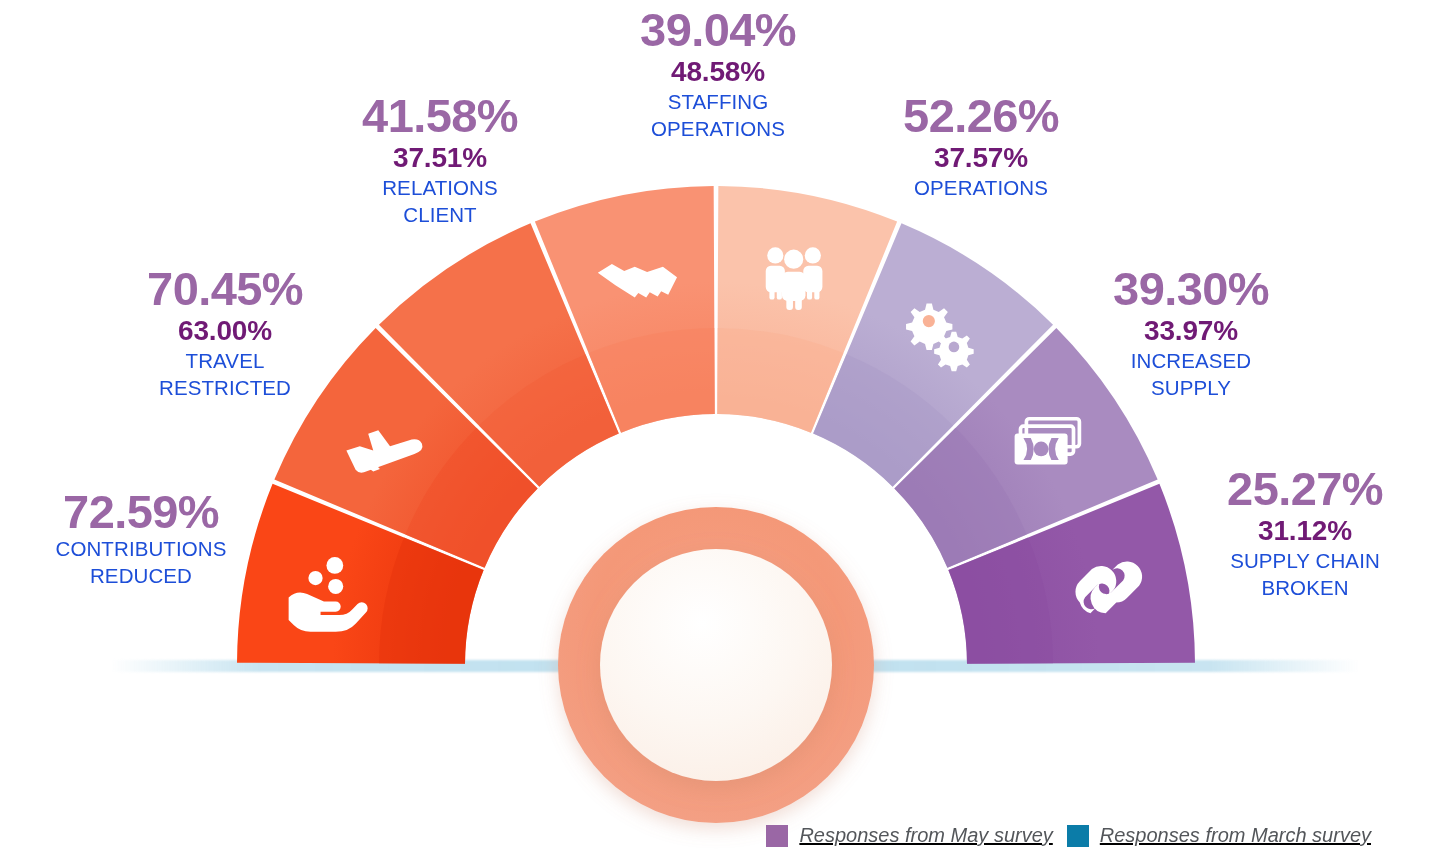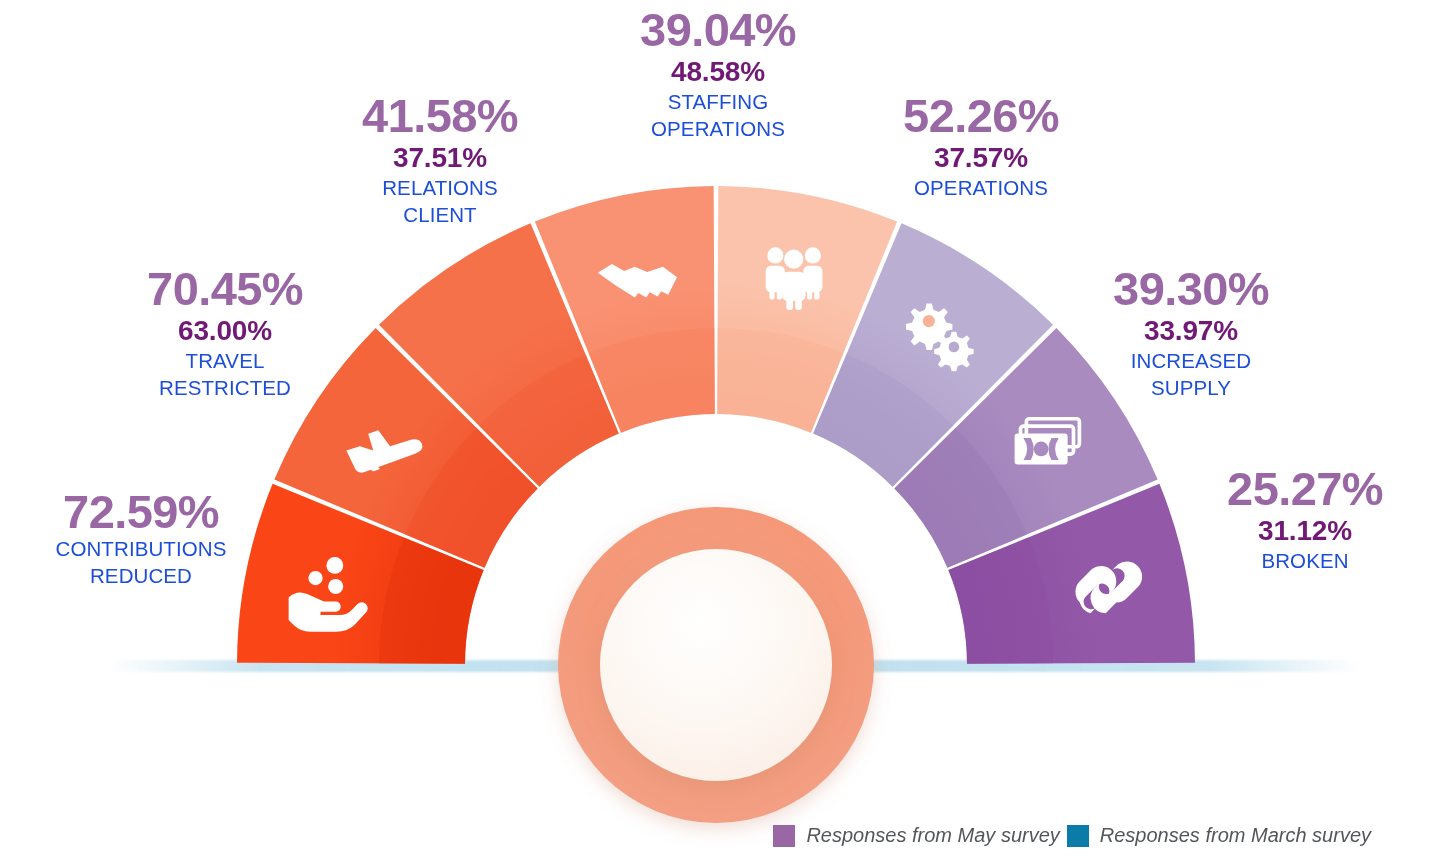--- a/index.html
+++ b/index.html
@@ -57,22 +57,23 @@
   }
   .lbl .cap {
     font-size: 20.5px; font-weight: 400; line-height: 1.30;
     color: #1d4ed8; letter-spacing: 0.1px;
   }
 
   
   #legend {
     position: absolute;
     right: 60px; top: 824px;
-    display: flex; align-items: center; gap: 7px;
+    display: flex; align-items: center; gap: 14px;
     z-index: 7;
+    text-decoration: underline;
   }
   .leg-item { display: flex; align-items: center; gap: 11px; }
   .leg-sw { width: 22px; height: 22px; display: block; }
   .leg-tx {
     font-size: 20px; font-style: italic; color: #53565a;
     font-family: "Liberation Sans", sans-serif; white-space: nowrap;
   }
 </style>
 </head>
 <body>
@@ -262,20 +263,21 @@
   <div class="lbl" style="left:1082px; top:265px; width:218px;">
     <div class="big">39.30%</div>
     <div class="mid">33.97%</div>
     <div class="cap">INCREASED</div>
     <div class="cap">SUPPLY</div>
   </div>
 
   <div class="lbl" style="left:1180px; top:465px; width:250px;">
     <div class="big">25.27%</div>
     <div class="mid">31.12%</div>
+    <div class="cap">SUPPLY CHAIN</div>
     <div class="cap">BROKEN</div>
   </div>
 
   <div id="legend">
     <div class="leg-item">
       <span class="leg-sw" style="background:#9a67a5"></span>
       <span class="leg-tx">Responses from May survey</span>
     </div>
     <div class="leg-item">
       <span class="leg-sw" style="background:#0b7ca8"></span>

